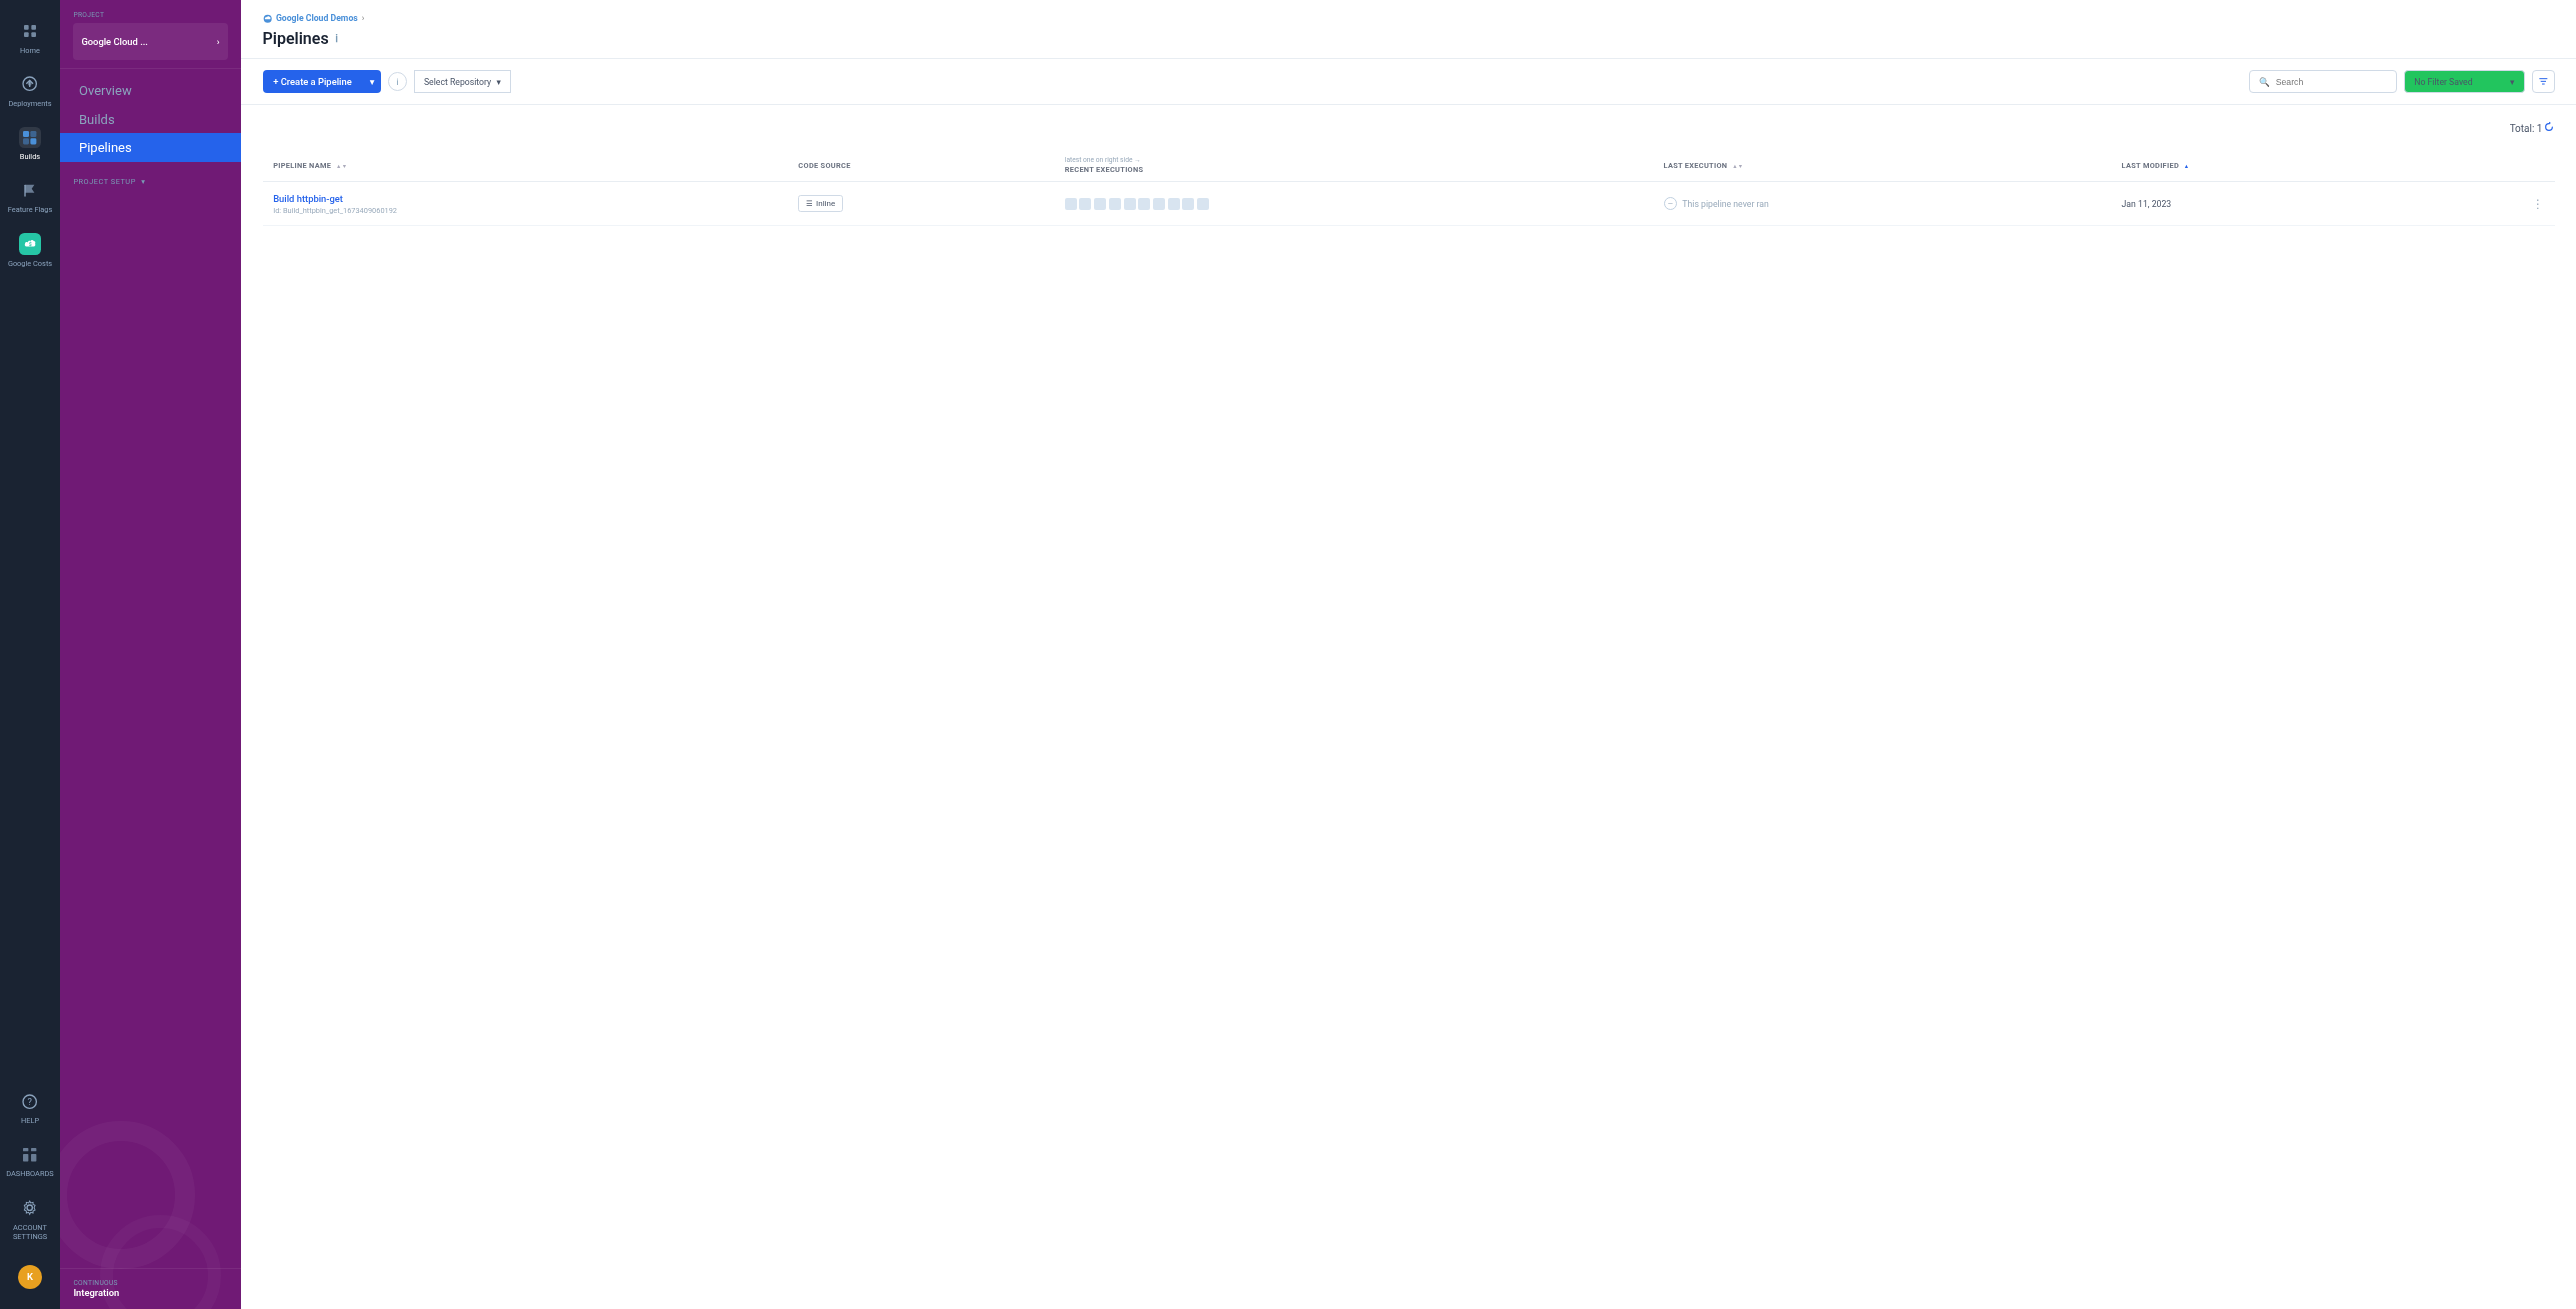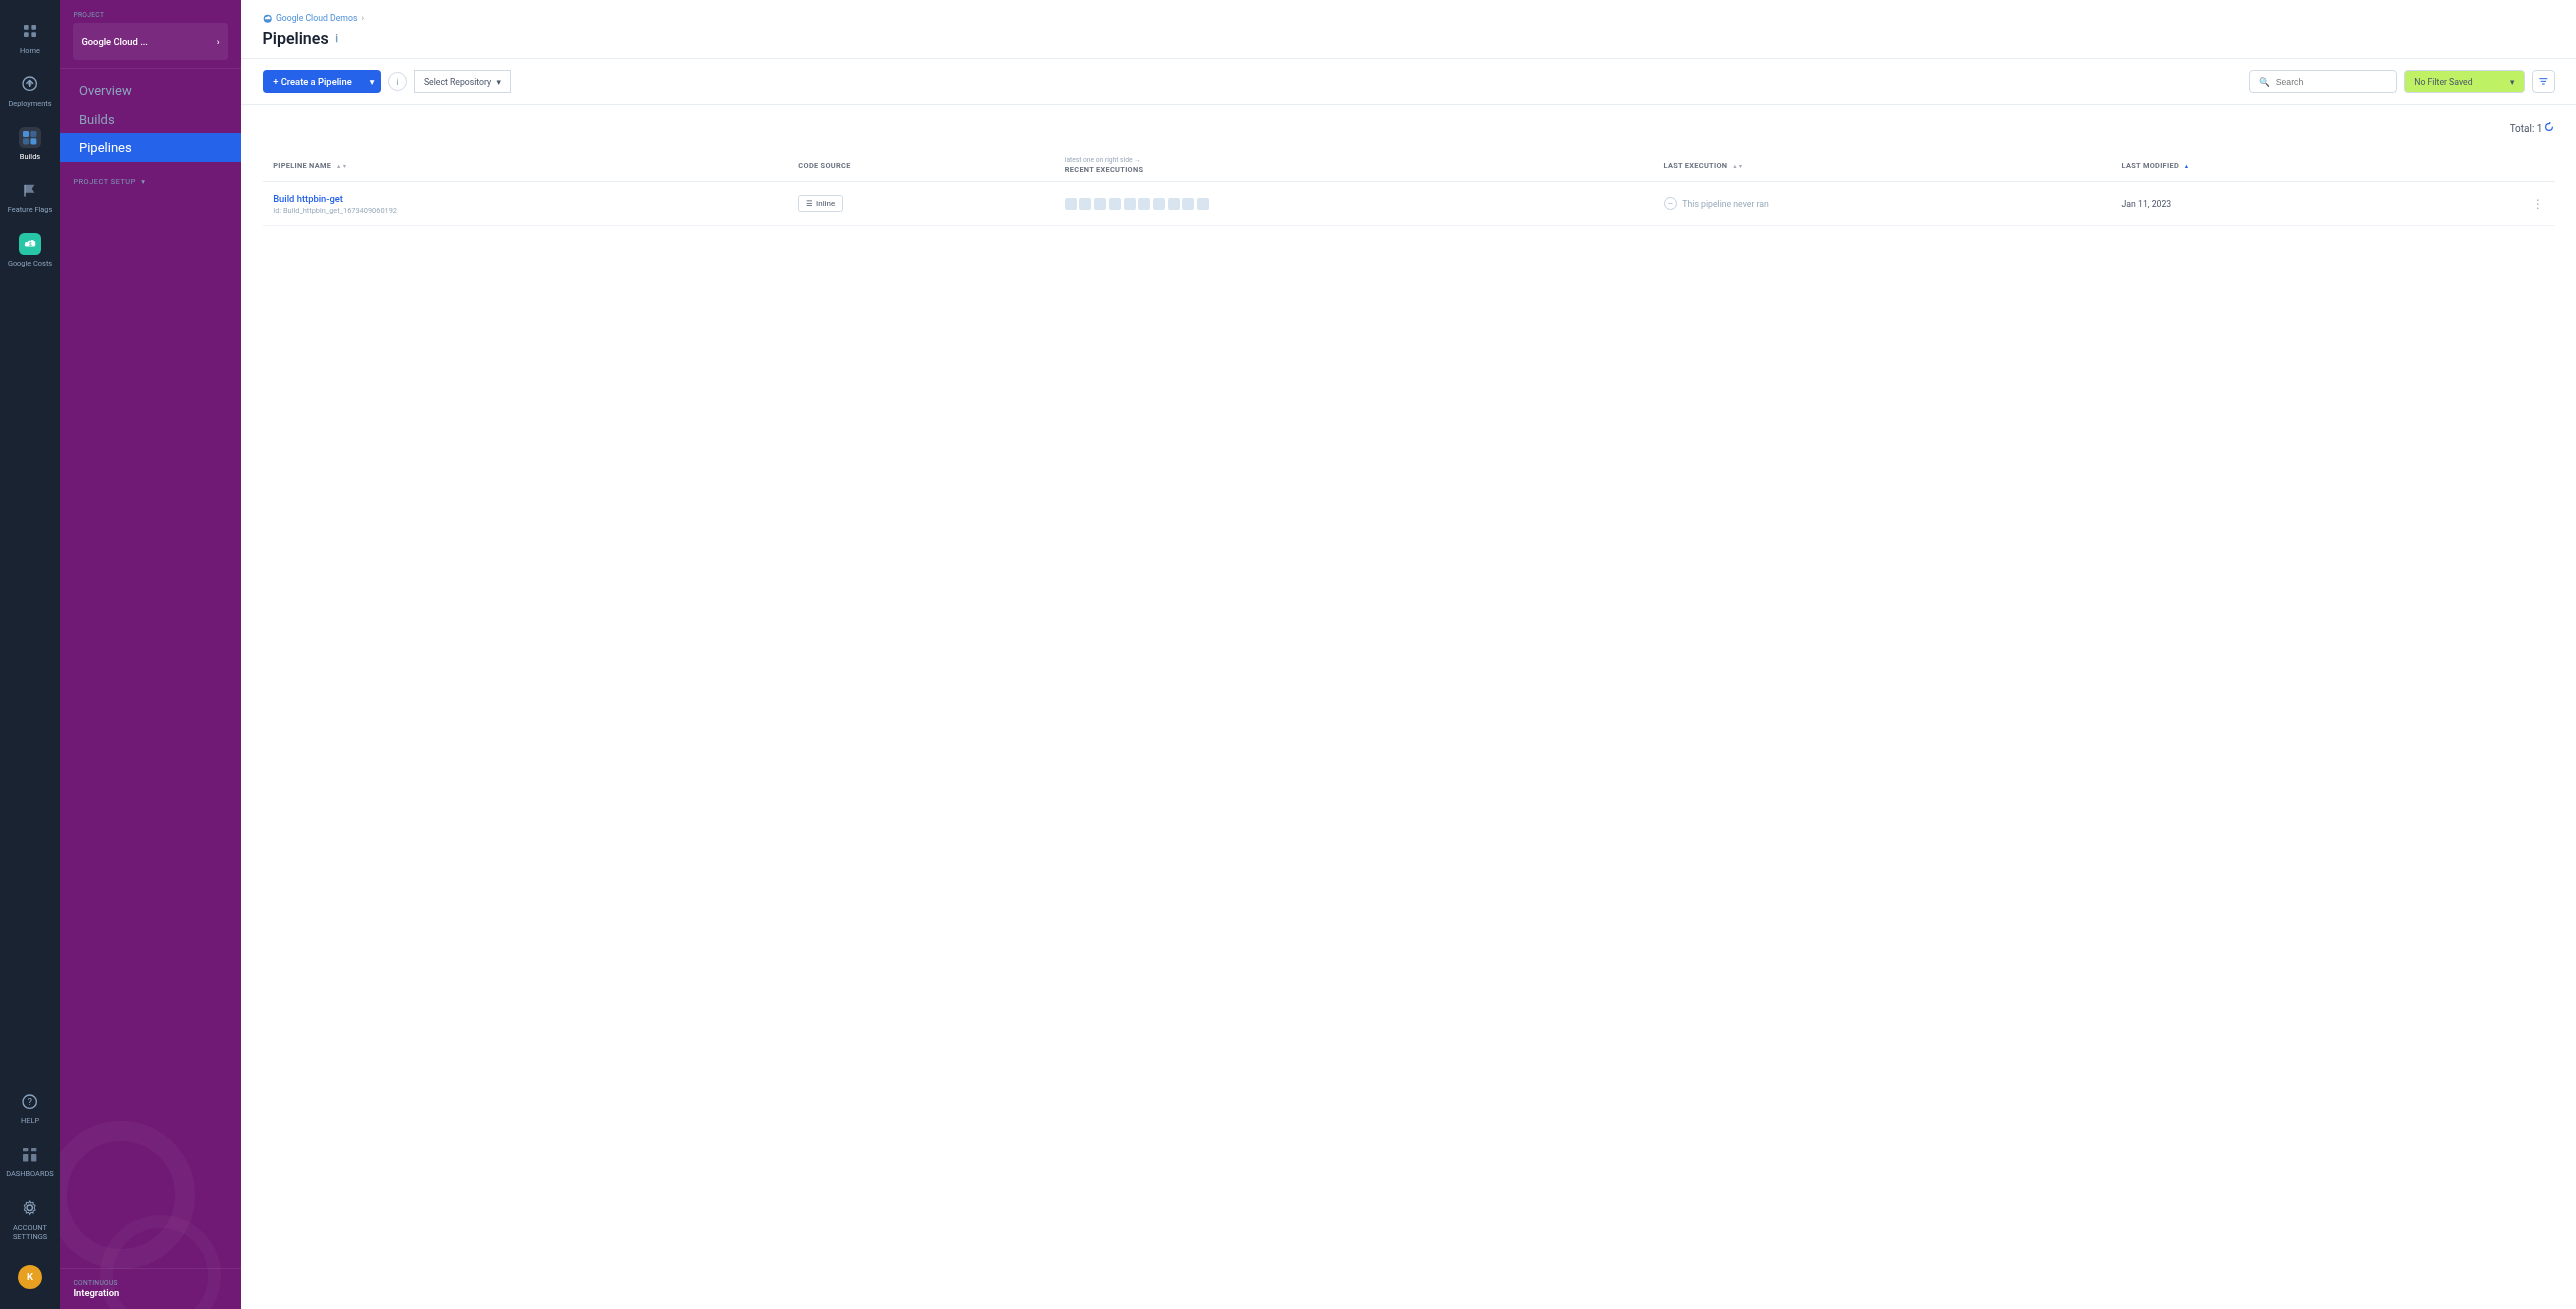--- a/index.html
+++ b/index.html
@@ -167,20 +167,21 @@
       padding: 13.4px 21.5px 10.7px;
       border-bottom: 0.7px solid #e8edf2;
     }
     .breadcrumb {
       display: flex;
       align-items: center;
       gap: 4px;
       font-size: 8.7px;
       color: #4a90d9;
       margin-bottom: 5.4px;
+      font-weight: bold;
     }
     .page-title {
       display: flex;
       align-items: center;
       gap: 6.7px;
       font-size: 16px;
       font-weight: 600;
       color: #1a2332;
     }
     .page-title-icon {
@@ -270,21 +271,21 @@
       background: transparent;
       width: 100%;
     }
     .filter-select {
       display: flex;
       align-items: center;
       gap: 5.4px;
       padding: 5.4px 9.4px;
       border: 0.7px solid #d0dae6;
       border-radius: 4px;
-      background: #bef264;
+      background: #22c55e;
       color: #4a5568;
       font-size: 8.7px;
       cursor: pointer;
       min-width: 121px;
     }
     .filter-icon-btn {
       width: 23px;
       height: 23px;
       border: 0.7px solid #d0dae6;
       border-radius: 4px;

